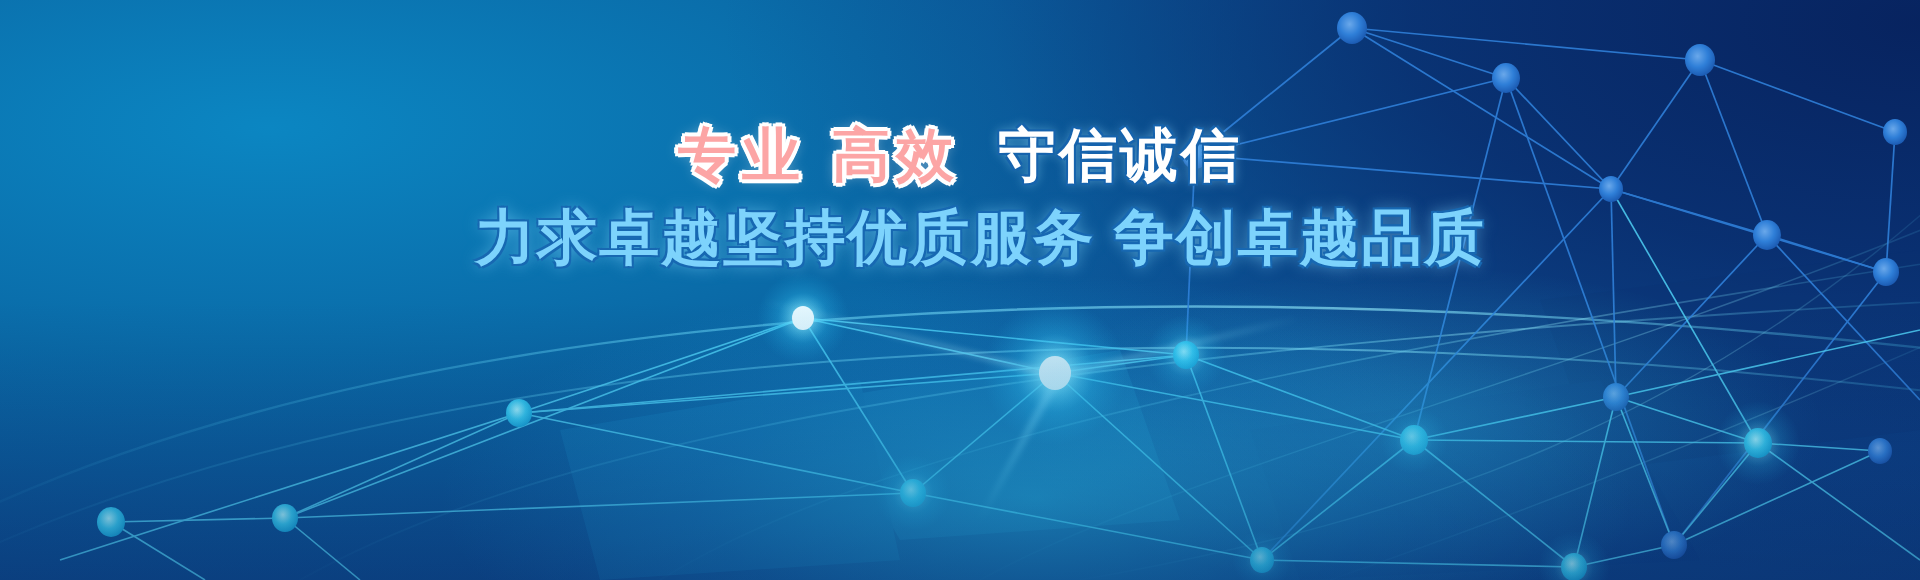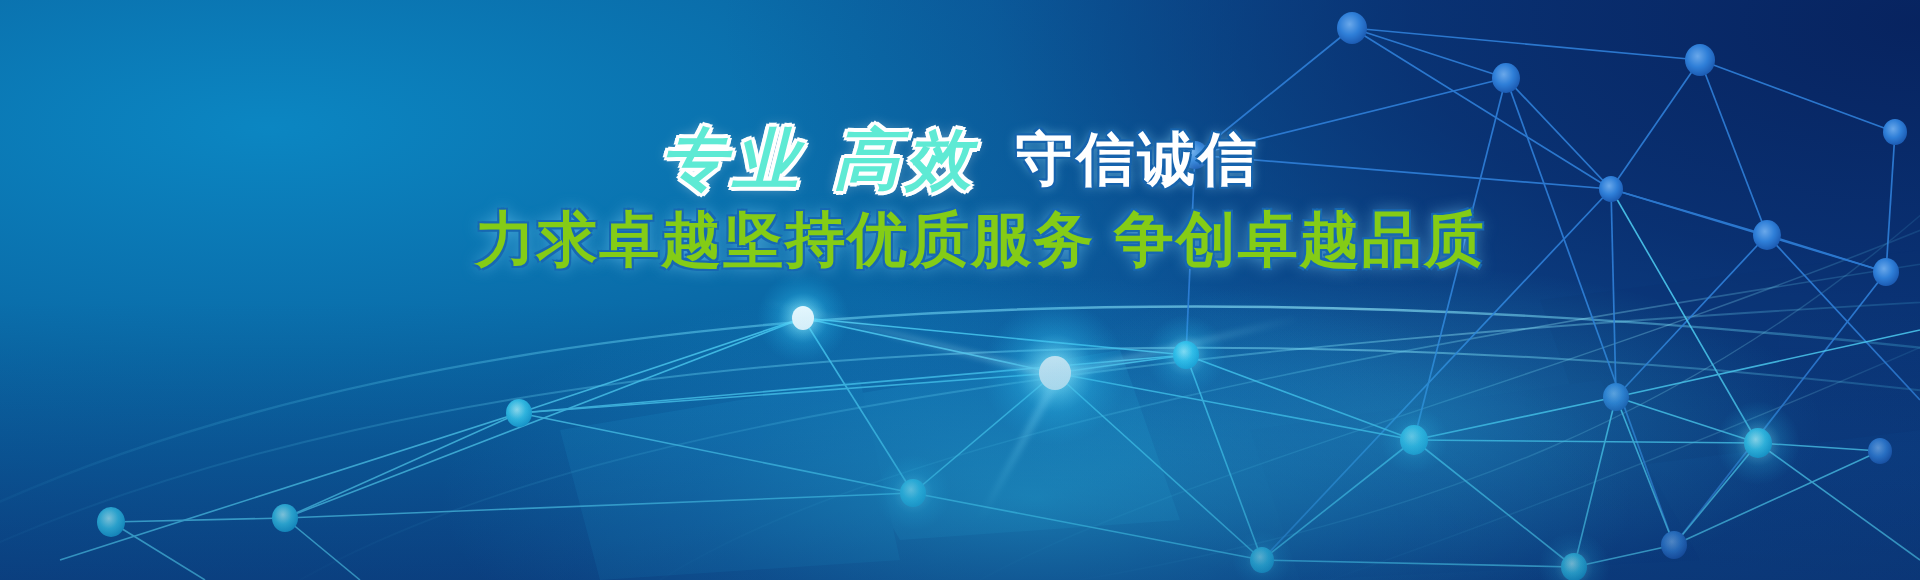--- a/index.html
+++ b/index.html
@@ -47,25 +47,24 @@
     text-align: center;
     z-index: 9;
     pointer-events: none;
   }
   #headline {
     line-height: 1;
     white-space: nowrap;
     display: block;
   }
   .kicker-strong {
-    font-size: 66px;
+    font-size: 58px;
     font-weight: bold;
-    font-style: italic;
     letter-spacing: 6px;
-    color: #5eead4;
+    color: #fca5a5;
     font-family: "DejaVu Serif", "Liberation Serif", serif;
     text-shadow:
       -3px -3px 0 #ffffff,  3px -3px 0 #ffffff,
       -3px  3px 0 #ffffff,  3px  3px 0 #ffffff,
       -4px  0   0 #ffffff,  4px  0   0 #ffffff,
        0   -4px 0 #ffffff,  0    4px 0 #ffffff,
        0 0 14px rgba(255,255,255,0.55);
     vertical-align: middle;
   }
   .kicker-soft {
@@ -75,25 +74,25 @@
     color: #ffffff;
     margin-left: 38px;
     text-shadow:
       -2px -2px 0 #1663ad, 2px -2px 0 #1663ad,
       -2px  2px 0 #1663ad, 2px  2px 0 #1663ad,
        0 0 12px rgba(150,225,255,0.65);
     vertical-align: middle;
   }
   #subline {
     display: block;
-    margin-top: 8px;
+    margin-top: 14px;
     font-size: 60px;
     font-weight: bold;
     letter-spacing: 2px;
-    color: #84cc16;
+    color: #7dd3fc;
     white-space: nowrap;
     text-shadow:
       -2px -2px 0 #1768b2, 2px -2px 0 #1768b2,
       -2px  2px 0 #1768b2, 2px  2px 0 #1768b2,
        0 0 16px rgba(130,215,255,0.7);
     padding-left: 41px;
   }
 </style>
 </head>
 <body>

